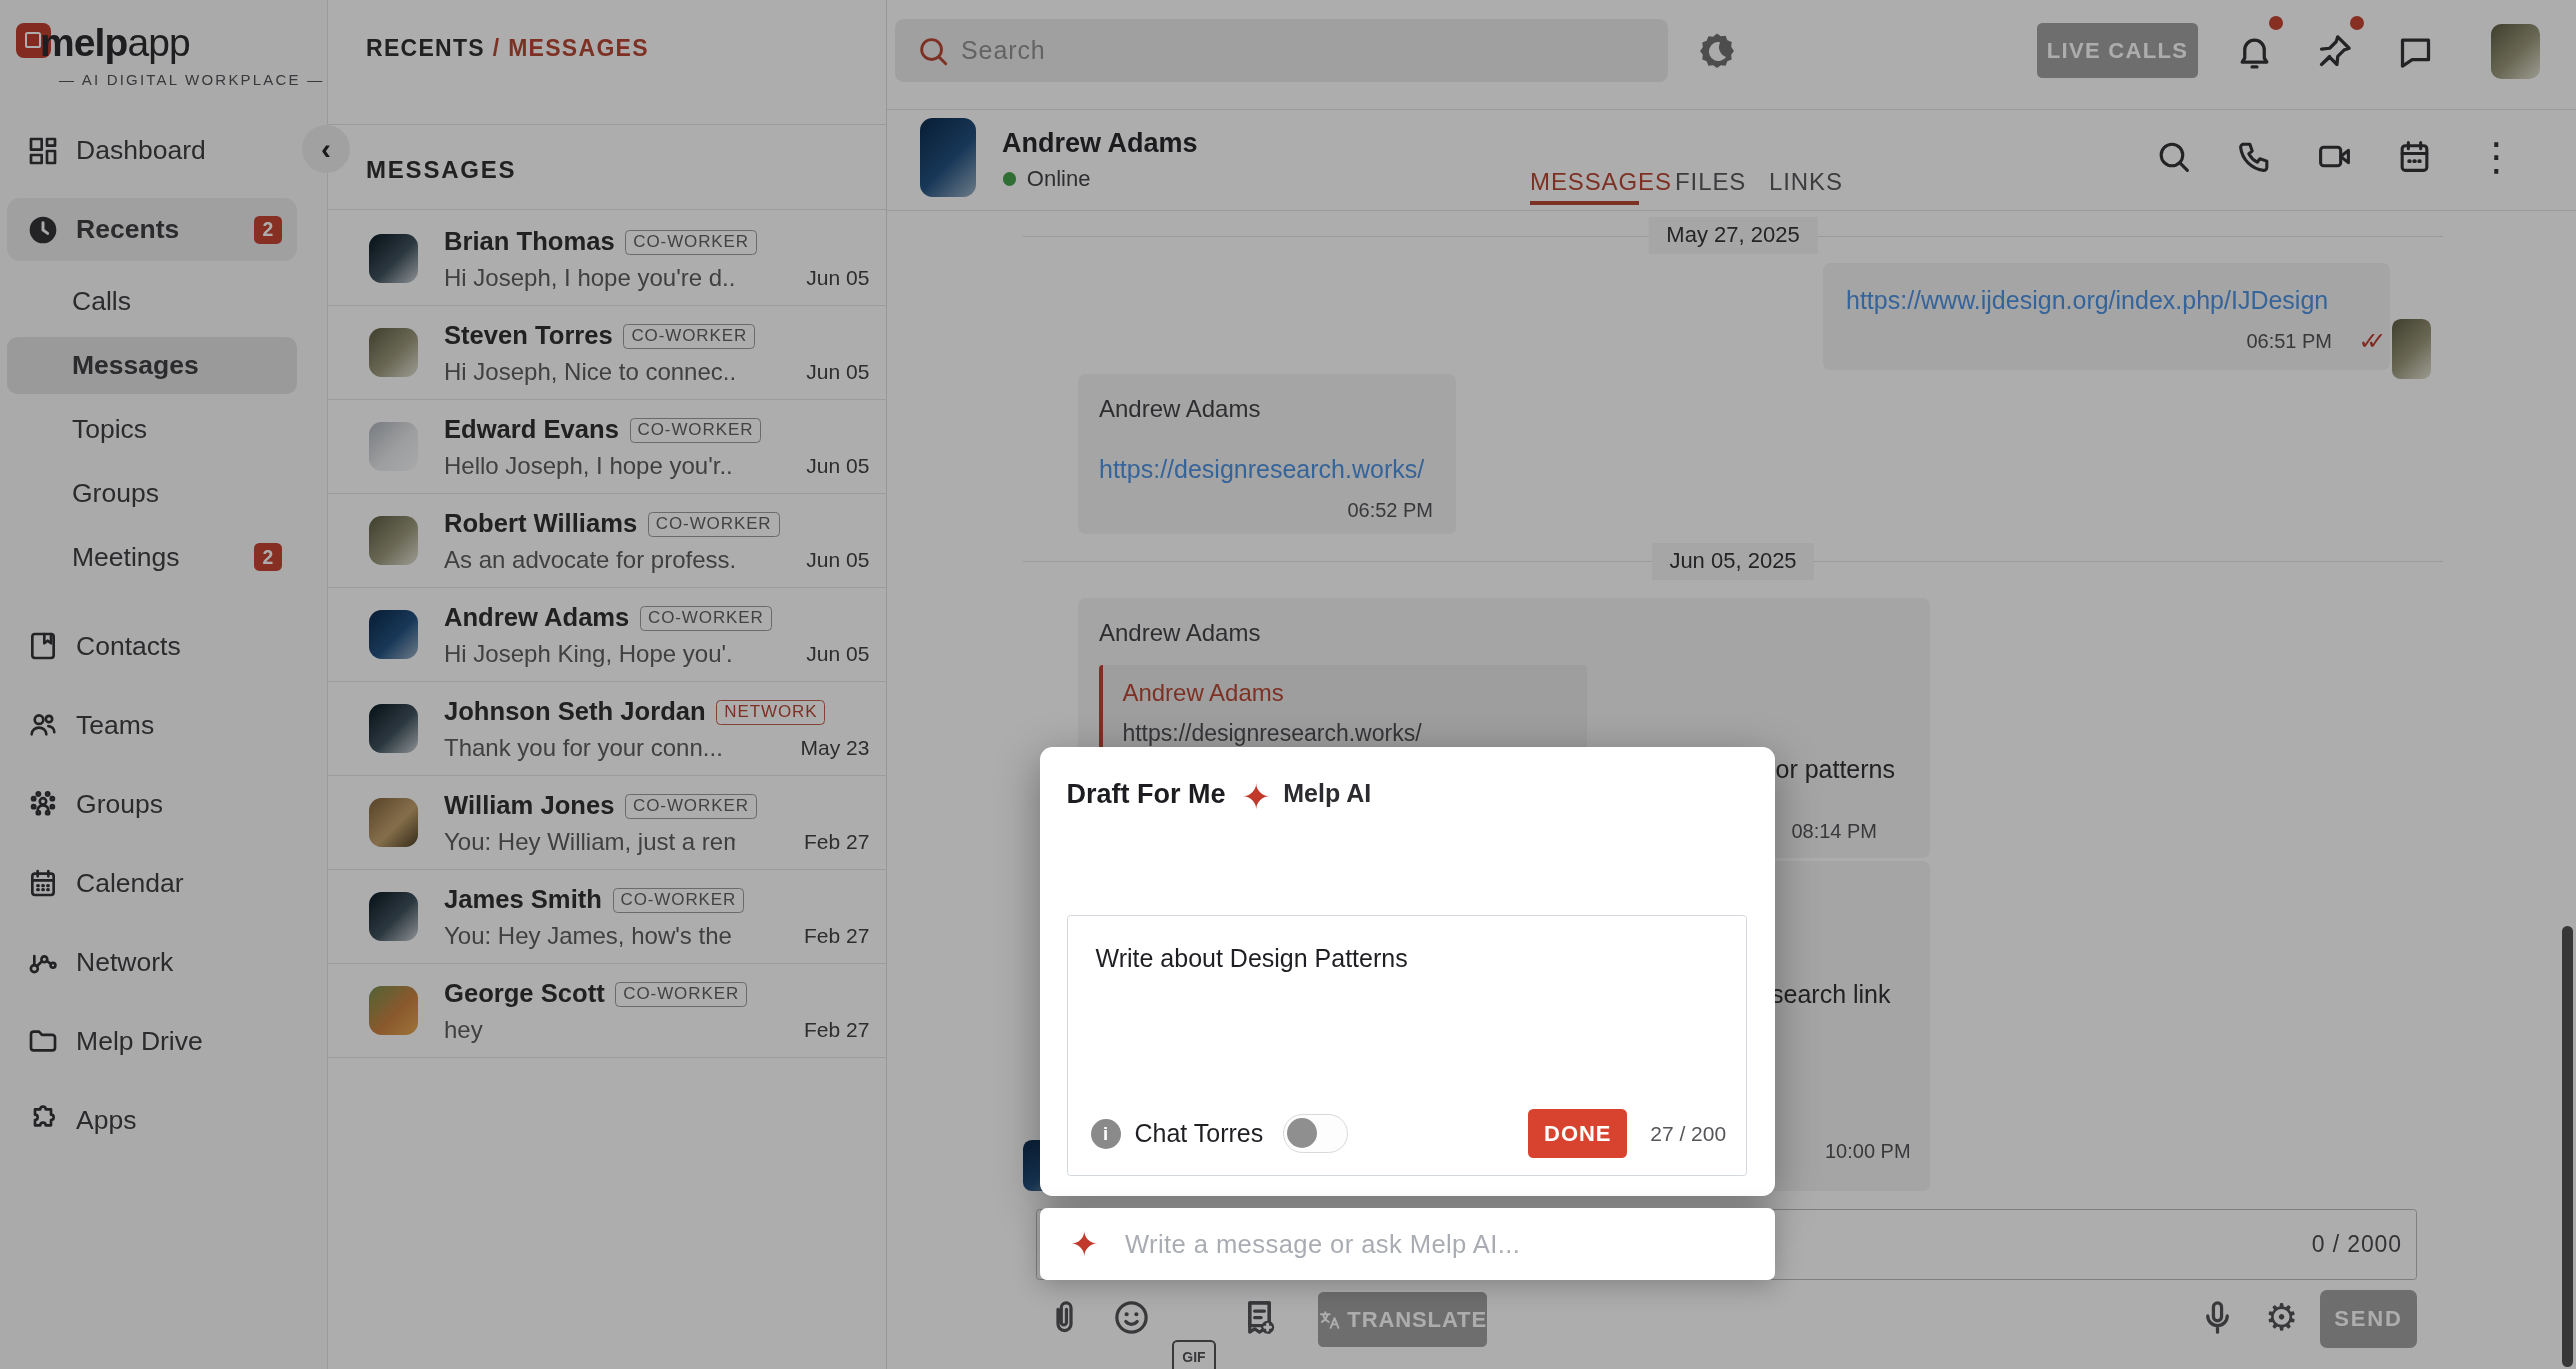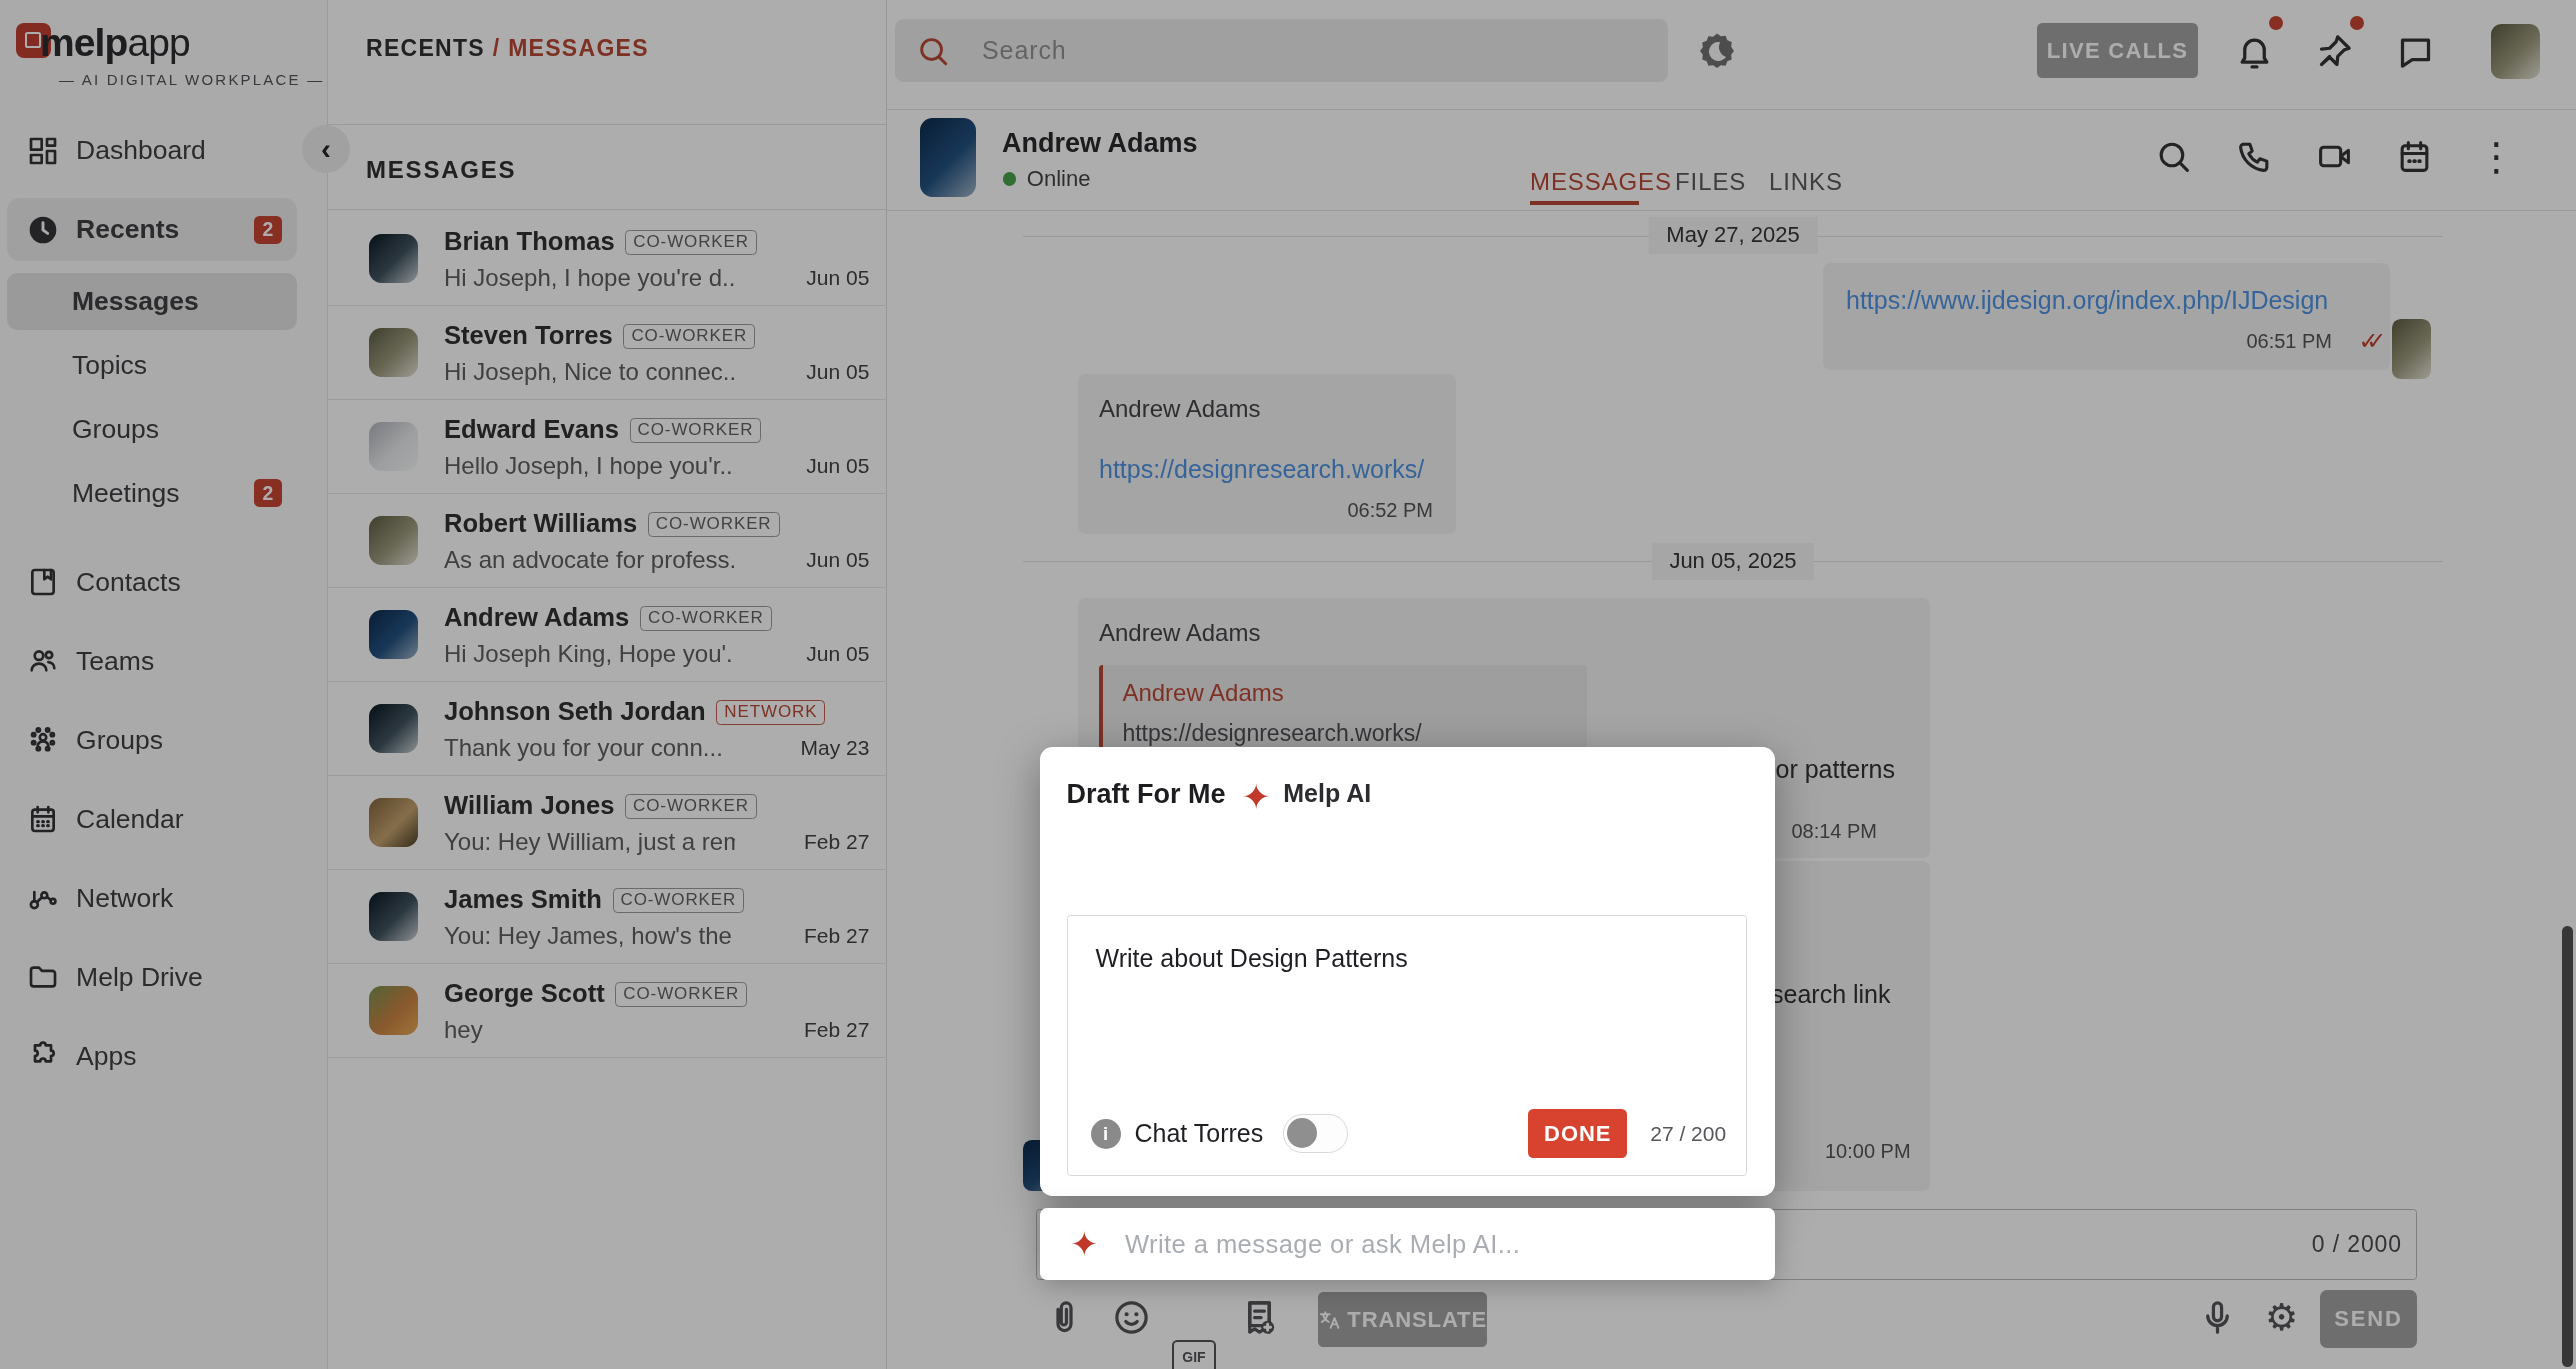--- a/index.html
+++ b/index.html
@@ -50,21 +50,21 @@
   .av-fox    { background:linear-gradient(135deg,#aeb3ba 0%,#e7e9eb 55%,#f8f9fa 100%); }
   .av-shark  { background:linear-gradient(135deg,#0a2c51 10%,#1d4d7e 55%,#9fb4c8 100%); }
   .av-leopard{ background:linear-gradient(135deg,#8a6b3f 10%,#c3a06a 55%,#3f3categ 100%); background:linear-gradient(135deg,#8a6b3f 10%,#c3a06a 55%,#4a3b22 100%); }
   .av-tiger  { background:linear-gradient(135deg,#74904c 0%,#c97f3e 55%,#e9a94f 100%); }
 
   
   #chat { position:absolute; left:887px; top:0; width:1689px; height:1369px; background:#fff; }
   #topbar { position:absolute; left:0; top:0; width:1689px; height:110px; border-bottom:0.9px solid #e2e2e2; }
   #search-box { position:absolute; left:8px; top:19.4px; width:773px; height:63px; background:#ececec; border-radius:8.8px; display:flex; align-items:center; }
   #search-box .mag { width:34px; height:34px; color:#b7432f; margin-left:21px; }
-  #search-box .ph-text { font-size:25px; color:#8f8f8f; margin-left:32px; letter-spacing:0.9px; }
+  #search-box .ph-text { font-size:25px; color:#8f8f8f; margin-left:11px; letter-spacing:0.9px; }
   #theme-toggle { position:absolute; left:809px; top:30px; width:42px; height:42px; }
   #live-calls { position:absolute; left:1150px; top:23px; width:161px; height:55px; background:#a0a0a0; border-radius:5.3px; color:#fff; font-size:22px; font-weight:700; letter-spacing:1.3px; display:flex; align-items:center; justify-content:center;text-align:right; }
   .top-ic { position:absolute; top:32px; width:39px; height:39px; color:#2e2e32; }
   .red-dot { position:absolute; width:14px; height:14px; border-radius:50%; background:#c7402f; top:16px; }
   #top-avatar { position:absolute; left:1604px; top:24px; width:49px; height:55px; border-radius:10.6px; }
 
   #chat-header { position:absolute; left:0; top:110px; width:1689px; height:101px; border-bottom:0.9px solid #e2e2e2; }
   #peer-avatar { position:absolute; left:33px; top:8px; width:56px; height:79px; border-radius:12.4px; }
   #peer-name { position:absolute; left:115px; top:17.6px; font-size:27px; font-weight:700; color:#242428; }
   #peer-status { position:absolute; left:116px; top:56px; display:flex; align-items:center; }
@@ -147,20 +147,23 @@
     <div class="nav-item">
       <div class="hl-recents"></div>
       <svg class="nav-ic" viewBox="0 0 24 24">
           <circle cx="12" cy="12" r="10" fill="currentColor"></circle>
           <path d="M12 6.5v5.5l3.5 2.5" stroke="#fbfbfb" stroke-width="2.2" fill="none" stroke-linecap="round"></path>
         </svg>
       <span class="nav-label" style="font-weight:700;">Recents</span>
       <span class="nav-badge">2</span>
     </div>
     <div class="nav-sub">
+        <span class="nav-label">Calls</span>
+      </div>
+    <div class="nav-sub">
       <div class="hl-messages"></div>
       <span class="nav-label" style="font-weight:700;">Messages</span>
     </div>
     <div class="nav-sub">
         <span class="nav-label">Topics</span>
       </div>
     <div class="nav-sub">
         <span class="nav-label">Groups</span>
       </div>
     <div class="nav-sub">

